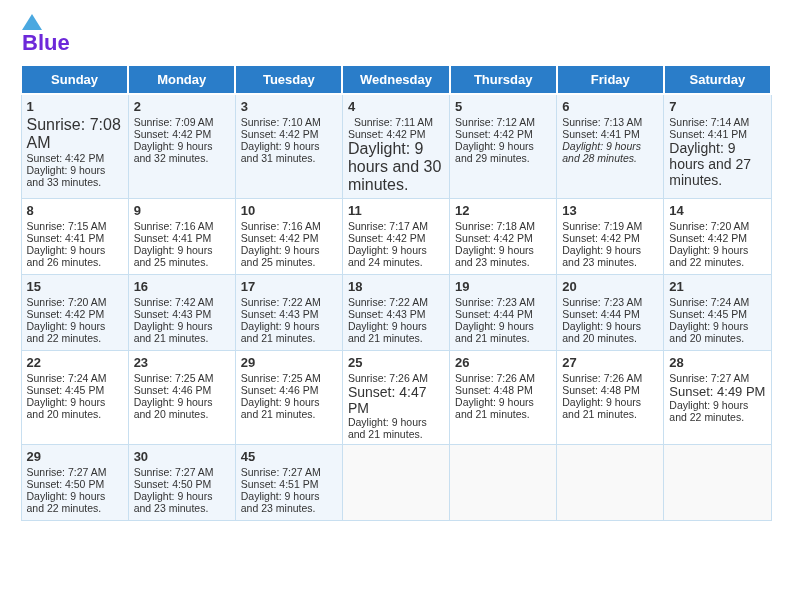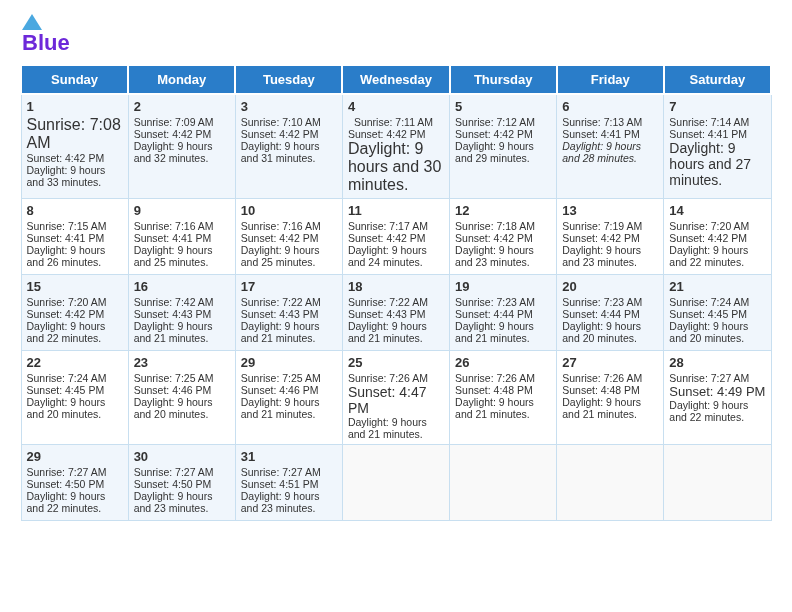--- a/index.html
+++ b/index.html
@@ -293,21 +293,21 @@
         <span style="font-size:10.5px;">Sunset: 4:50 PM</span><br>
         <span style="font-size:10.5px;">Daylight: 9 hours and 22 minutes.</span>
       </td>
           <td>
         <span class="day-num">30</span>
         <span style="font-size:10.5px;">Sunrise: 7:27 AM</span><br>
         <span style="font-size:10.5px;">Sunset: 4:50 PM</span><br>
         <span style="font-size:10.5px;">Daylight: 9 hours and 23 minutes.</span>
       </td>
           <td>
-        <span class="day-num">31</span>
+        <span class="day-num">45</span>
         <span style="font-size:10.5px;">Sunrise: 7:27 AM</span><br>
         <span style="font-size:10.5px;">Sunset: 4:51 PM</span><br>
         <span style="font-size:10.5px;">Daylight: 9 hours and 23 minutes.</span>
       </td>
           <td class="empty"></td>
           <td class="empty"></td>
           <td class="empty"></td>
           <td class="empty"></td>
         </tr>
       </tbody>

